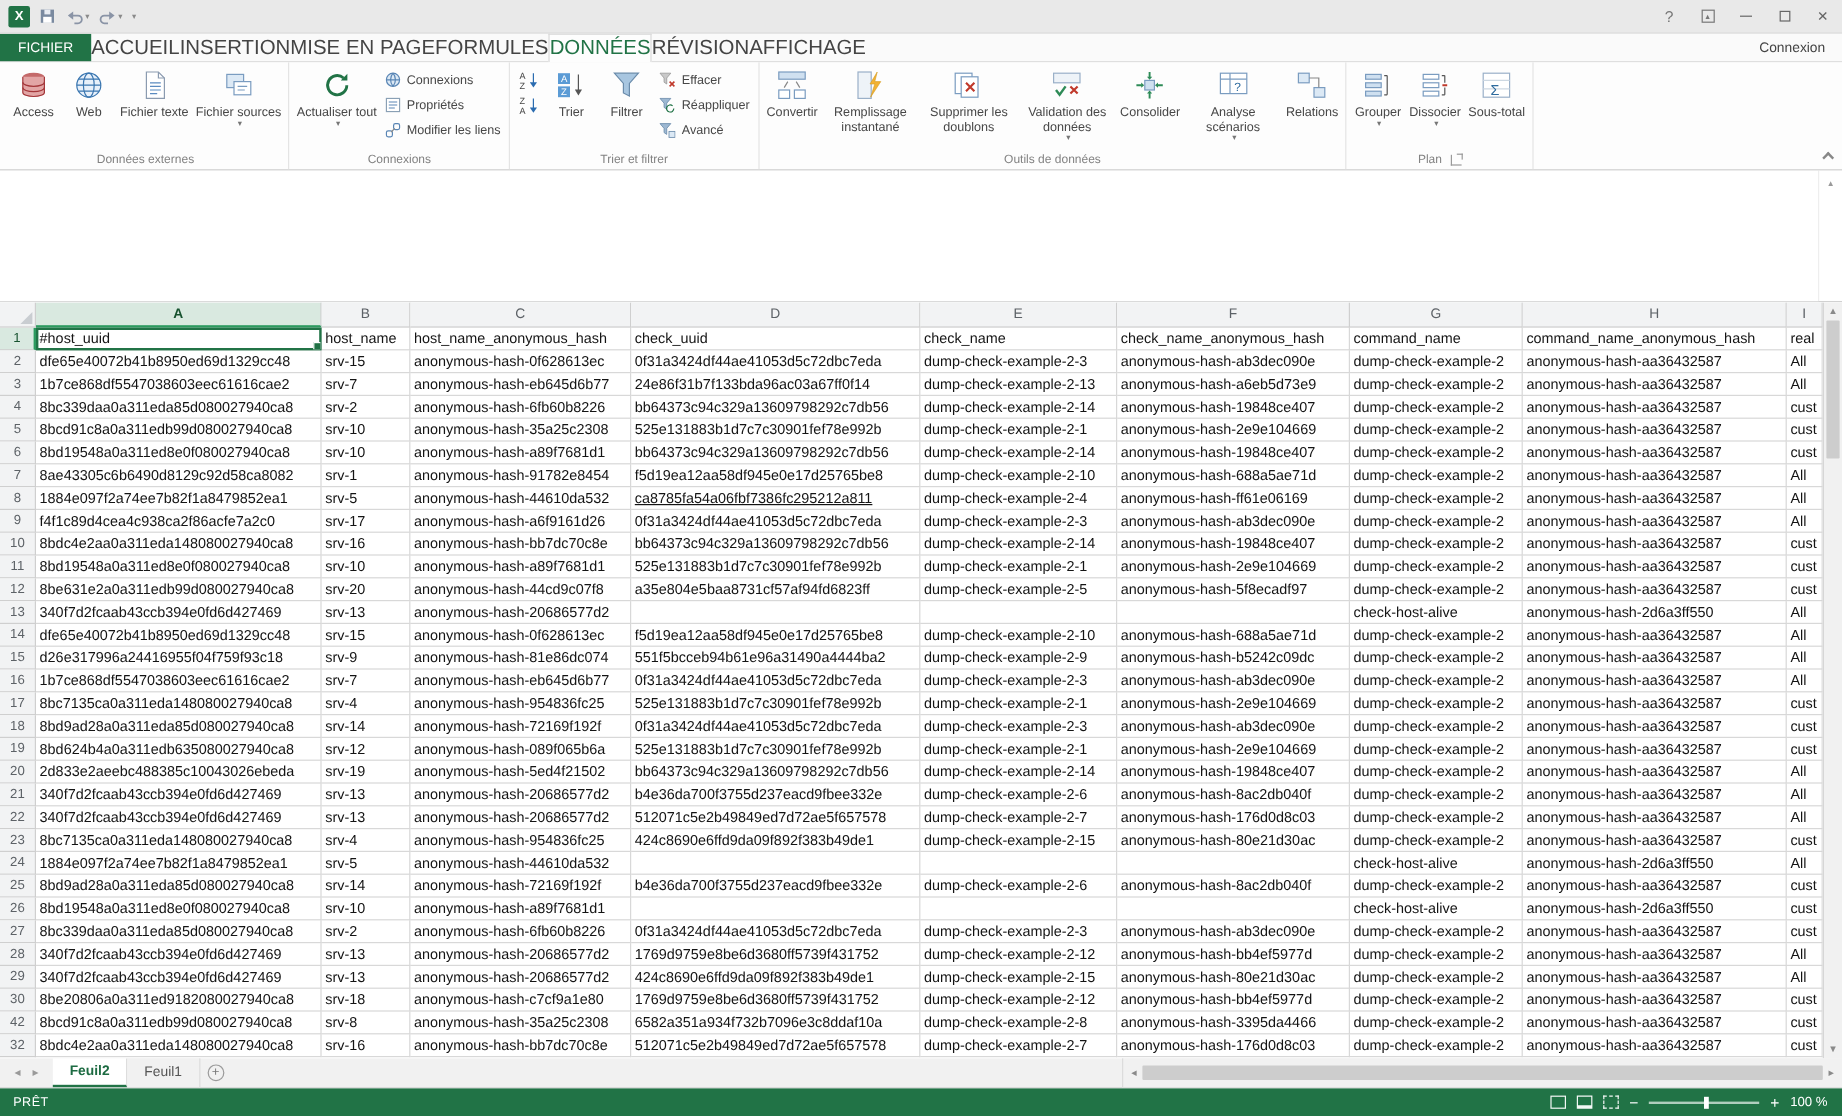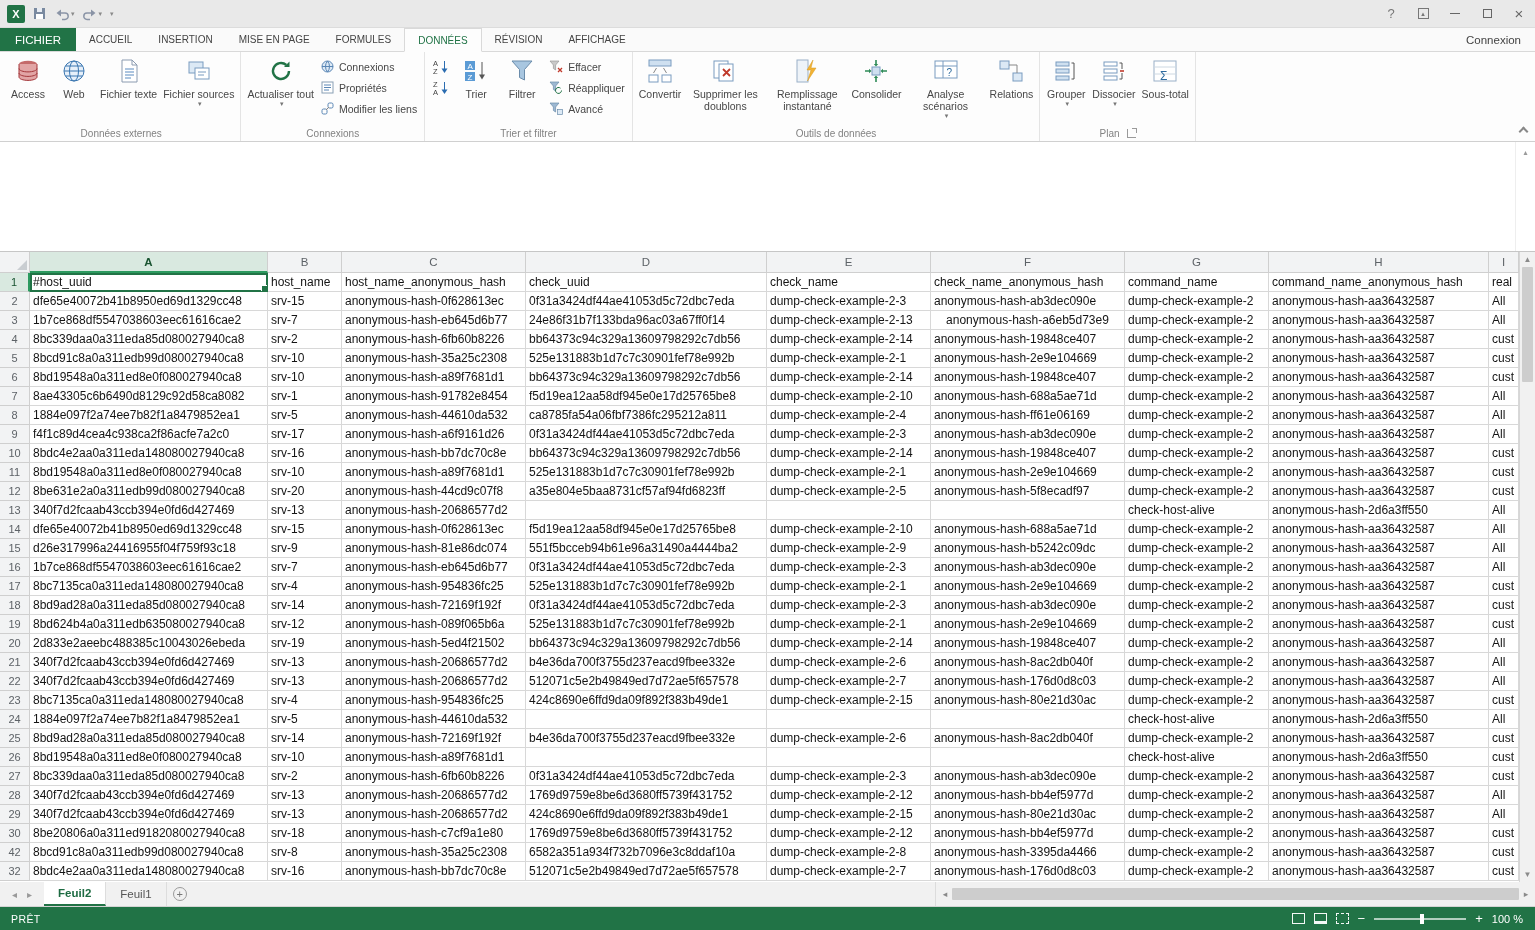--- a/index.html
+++ b/index.html
@@ -20,21 +20,21 @@
 .help-glyph::before{content:"?";font-size:13px;color:#777}
 .ribopt-glyph{width:11px;height:11px;border:1px solid #777;display:flex;align-items:center;justify-content:center;font-size:7px;color:#777}
 .ribopt-glyph::before{content:"▴"}
 .min-glyph{width:10px;height:1px;background:#666}
 .max-glyph{width:9px;height:9px;border:1px solid #666}
 .close-glyph::before{content:"×";font-size:15px;color:#666}
 
 
 .tabrow{height:24px;background:#fafafa;display:flex;align-items:stretch;border-bottom:1px solid #d9d9d9;flex:0 0 auto}
 .tab-fichier{background:#217346;color:#fff;padding:0 15px;display:flex;align-items:center;font-size:11.5px}
-.rtab{padding:0 13px;display:flex;align-items:center;font-size:10px;color:#444}
+.rtab{padding:0 0;display:flex;align-items:center;font-size:17px;color:#444}
 .rtab.active{background:#fdfdfd;color:#217346;border:1px solid #d9d9d9;border-bottom-color:#fdfdfd;margin-bottom:-1px}
 .signin{margin-left:auto;padding:0 14px;display:flex;align-items:center;font-size:11.5px;color:#444}
 
 
 .ribbon{height:90px;background:#fdfdfd;border-bottom:1px solid #d0d0d0;display:flex;padding:0 2px;flex:0 0 auto;position:relative}
 .rgroup{display:flex;flex-direction:column;border-right:1px solid #e4e4e4;padding:1px 3px 0}
 .rgroup-content{flex:1;display:flex;align-items:stretch}
 .rgroup-label{height:15px;font-size:10px;color:#828282;display:flex;align-items:center;justify-content:center;gap:5px;white-space:nowrap;padding:0 4px}
 .bigbtn{min-width:46px;max-width:82px;display:flex;flex-direction:column;align-items:center;padding:4px 3px 2px;text-align:center;font-size:10.5px;color:#474747;line-height:1.15;cursor:default}
 .bicon{height:28px;display:flex;align-items:center;justify-content:center;margin-bottom:3px}
@@ -328,35 +328,45 @@
               <rect x="2" y="17" width="9" height="7" fill="#fff" stroke="#7a9cc0"></rect>
               <rect x="15" y="17" width="9" height="7" fill="#fff" stroke="#7a9cc0"></rect>
               <path d="M9.5 10l-3 5M16.5 10l3 5" stroke="#888"></path>
             </svg>
           </span>
         <span>Convertir</span>
       </div>
       <div class="bigbtn">
         <span class="bicon">
             <svg width="26" height="26">
+              <rect x="3" y="2" width="11" height="22" fill="#eef3f8" stroke="#9ab0c8"></rect>
+              <path d="M19 2l-6 10h4l-3.5 11 8.5-13h-5z" fill="#f2b234" stroke="#d49a20" stroke-width=".5"></path>
+            </svg>
+          </span>
+        <span>Remplissage instantané</span>
+      </div>
+      <div class="bigbtn">
+        <span class="bicon">
+            <svg width="26" height="26">
               <rect x="2" y="3" width="14" height="17" fill="#fff" stroke="#7a9cc0"></rect>
               <rect x="7" y="6" width="14" height="17" fill="#fff" stroke="#7a9cc0"></rect>
               <path d="M11 11l7 7M18 11l-7 7" stroke="#c0392b" stroke-width="1.8"></path>
             </svg>
           </span>
         <span>Supprimer les doublons</span>
       </div>
-      <div class="bigbtn">
-        <span class="bicon">
-            <svg width="26" height="26">
-              <rect x="3" y="2" width="11" height="22" fill="#eef3f8" stroke="#9ab0c8"></rect>
-              <path d="M19 2l-6 10h4l-3.5 11 8.5-13h-5z" fill="#f2b234" stroke="#d49a20" stroke-width=".5"></path>
-            </svg>
-          </span>
-        <span>Remplissage instantané</span>
+      <div class="bigbtn dd">
+        <span class="bicon">
+            <svg width="26" height="26">
+              <rect x="2" y="3" width="22" height="8" fill="#eef3f8" stroke="#9ab0c8"></rect>
+              <path d="M4 17l3 4 5-7" fill="none" stroke="#2e8b57" stroke-width="2"></path>
+              <path d="M16 14l6 6M22 14l-6 6" stroke="#c0392b" stroke-width="1.8"></path>
+            </svg>
+          </span>
+        <span>Validation des données</span>
       </div>
       <div class="bigbtn">
         <span class="bicon">
             <svg width="26" height="26">
               <rect x="9" y="9" width="8" height="8" fill="#cfe0f0" stroke="#7a9cc0"></rect>
               <path d="M13 2v4.5M13 24v-4.5M2 13h4.5M24 13h-4.5" stroke="#2e8b57" stroke-width="1.6"></path>
               <path d="M13 8.5l-2.2-2.5h4.4zM13 17.5l-2.2 2.5h4.4zM8.5 13l-2.5-2.2v4.4zM17.5 13l2.5-2.2v4.4z" fill="#2e8b57"></path>
             </svg>
           </span>
         <span>Consolider</span>
@@ -474,21 +484,21 @@
           <div class="cell" style="width: 220px;">anonymous-hash-aa36432587</div>
           <div class="cell" style="width: 30px;">All</div>
         </div>
         <div class="grid-row">
           <div class="row-header">3</div>
           <div class="cell" style="width: 238px;">1b7ce868df5547038603eec61616cae2</div>
           <div class="cell" style="width: 74px;">srv-7</div>
           <div class="cell" style="width: 184px;">anonymous-hash-eb645d6b77</div>
           <div class="cell" style="width: 241px;">24e86f31b7f133bda96ac03a67ff0f14</div>
           <div class="cell" style="width: 164px;">dump-check-example-2-13</div>
-          <div class="cell" style="width: 194px; text-align: center;">anonymous-hash-a6eb5d73e9</div>
+          <div class="cell" style="width: 194px;">anonymous-hash-a6eb5d73e9</div>
           <div class="cell" style="width: 144px;">dump-check-example-2</div>
           <div class="cell" style="width: 220px;">anonymous-hash-aa36432587</div>
           <div class="cell" style="width: 30px;">All</div>
         </div>
         <div class="grid-row">
           <div class="row-header">4</div>
           <div class="cell" style="width: 238px;">8bc339daa0a311eda85d080027940ca8</div>
           <div class="cell" style="width: 74px;">srv-2</div>
           <div class="cell" style="width: 184px;">anonymous-hash-6fb60b8226</div>
           <div class="cell" style="width: 241px;">bb64373c94c329a13609798292c7db56</div>
@@ -532,21 +542,21 @@
           <div class="cell" style="width: 194px;">anonymous-hash-688a5ae71d</div>
           <div class="cell" style="width: 144px;">dump-check-example-2</div>
           <div class="cell" style="width: 220px;">anonymous-hash-aa36432587</div>
           <div class="cell" style="width: 30px;">All</div>
         </div>
         <div class="grid-row">
           <div class="row-header">8</div>
           <div class="cell" style="width: 238px;">1884e097f2a74ee7b82f1a8479852ea1</div>
           <div class="cell" style="width: 74px;">srv-5</div>
           <div class="cell" style="width: 184px;">anonymous-hash-44610da532</div>
-          <div class="cell" style="width: 241px;">ca8785fa54a06fbf7386fc295212a811</div>
+          <div class="cell" style="width: 241px; text-decoration: underline;">ca8785fa54a06fbf7386fc295212a811</div>
           <div class="cell" style="width: 164px;">dump-check-example-2-4</div>
           <div class="cell" style="width: 194px;">anonymous-hash-ff61e06169</div>
           <div class="cell" style="width: 144px;">dump-check-example-2</div>
           <div class="cell" style="width: 220px;">anonymous-hash-aa36432587</div>
           <div class="cell" style="width: 30px;">All</div>
         </div>
         <div class="grid-row">
           <div class="row-header">9</div>
           <div class="cell" style="width: 238px;">f4f1c89d4cea4c938ca2f86acfe7a2c0</div>
           <div class="cell" style="width: 74px;">srv-17</div>

